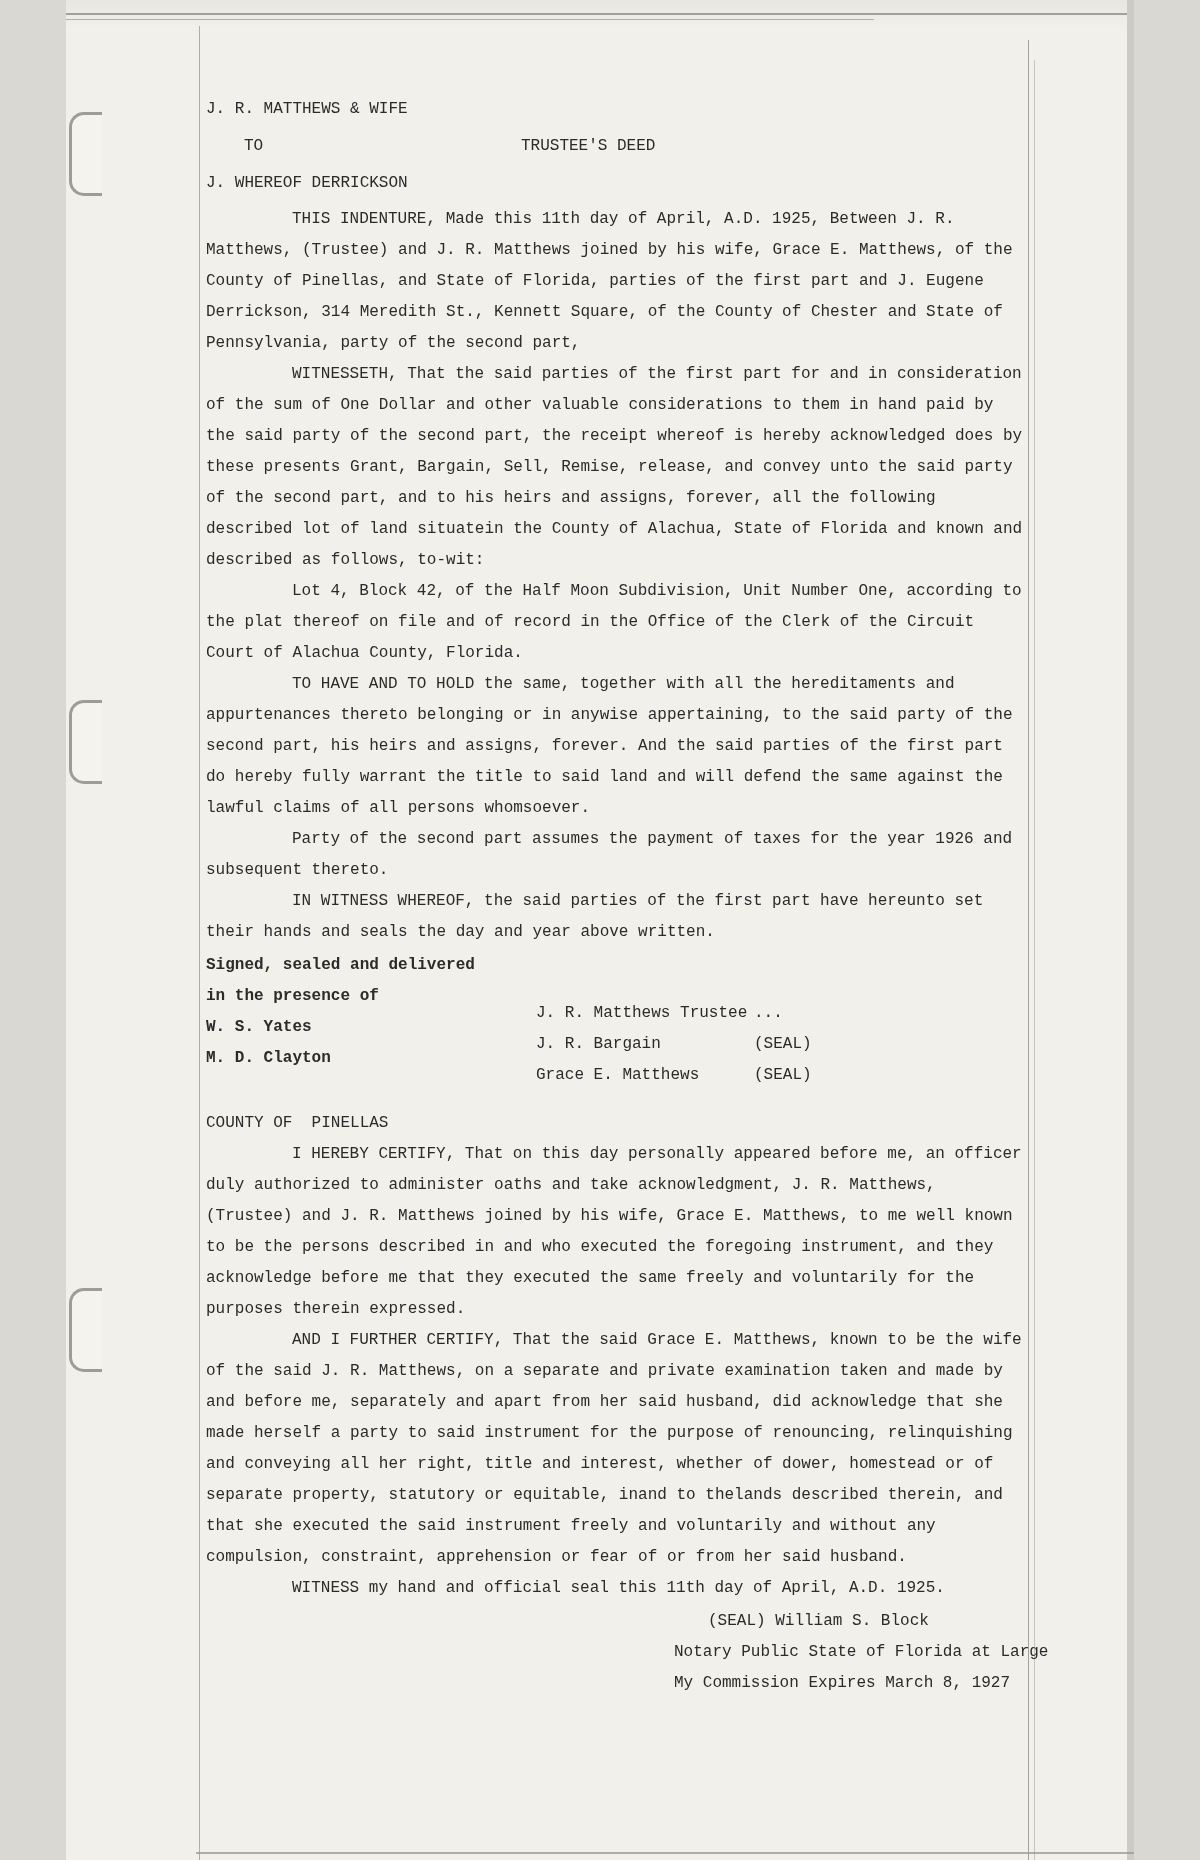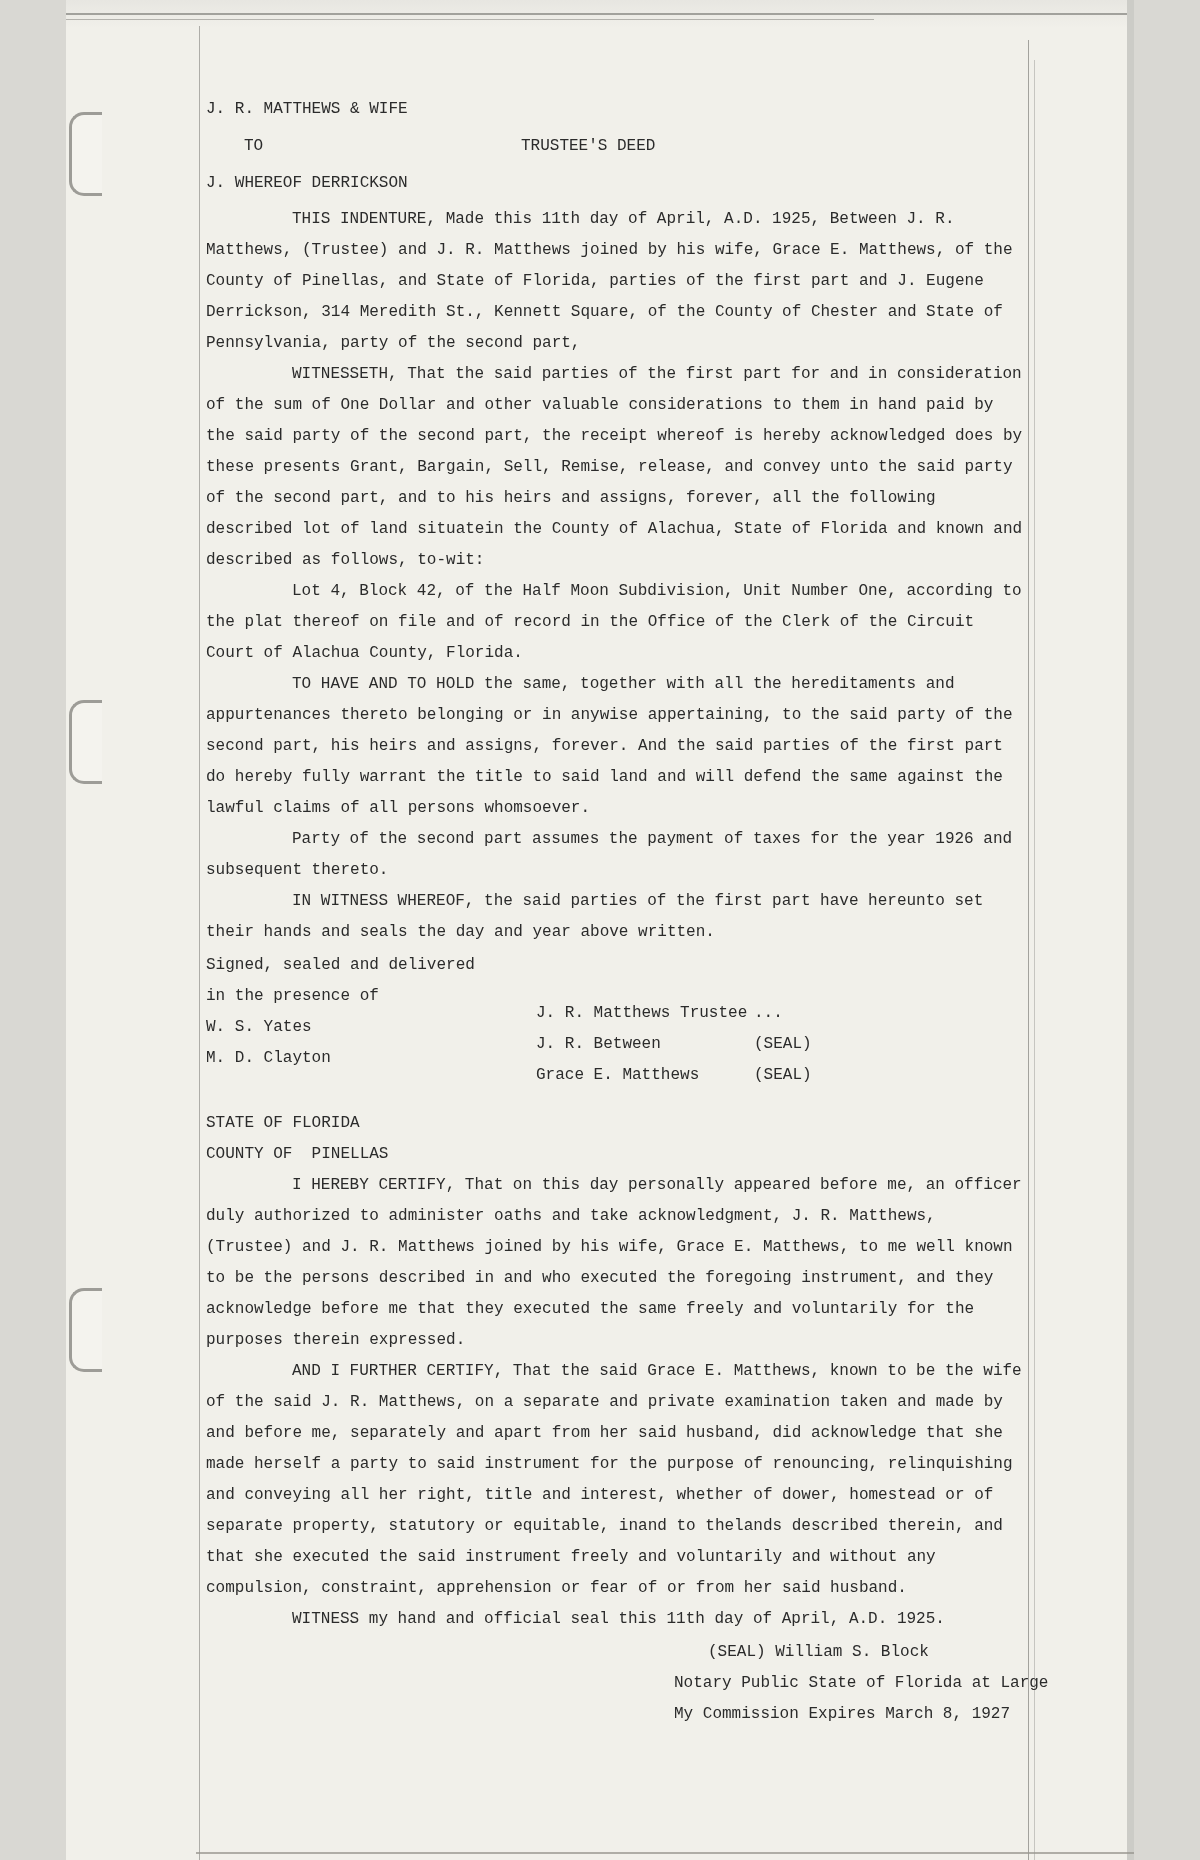--- a/index.html
+++ b/index.html
@@ -35,21 +35,21 @@
     position:absolute;left:140px;top:92px;width:822px;
     font-size:16px;line-height:31px;
   }
   .caption-line{line-height:34px;margin-bottom:3px;white-space:pre;}
   .to-row{position:relative;line-height:34px;margin-bottom:3px;}
   .to-label{margin-left:38px;}
   .deed-title{position:absolute;left:315px;top:0;}
   .deed-body{margin-top:4px;}
   .para{margin:0;text-indent:86px;text-align:left;}
   .sig{position:relative;height:152px;margin-top:2px;}
-  .sig-left div{line-height:31px;white-space:pre;}
+  .sig-left div{line-height:31px;white-space:pre;font-weight:bold;}
   .sig-right{position:absolute;left:330px;top:48px;}
   .sig-row{line-height:31px;white-space:pre;}
   .sig-name{display:inline-block;width:218px;}
   .state-line,.county-line{line-height:31px;white-space:pre;}
   .state-block{margin-top:6px;}
   .notary{margin-left:468px;margin-top:2px;}
   .notary div{line-height:31px;white-space:pre;}
   .notary .seal-line{padding-left:34px;}
 </style>
 </head>
@@ -91,27 +91,26 @@
 
     <div class="sig">
       <div class="sig-left">
           <div>Signed, sealed and delivered</div>
           <div>in the presence of</div>
           <div>W. S. Yates</div>
           <div>M. D. Clayton</div>
         </div>
       <div class="sig-right">
           <div class="sig-row"><span class="sig-name">J. R. Matthews Trustee</span><span class="sig-seal">...</span></div>
-          <div class="sig-row"><span class="sig-name">J. R. Between</span><span class="sig-seal">(SEAL)</span></div>
+          <div class="sig-row"><span class="sig-name">J. R. Bargain</span><span class="sig-seal">(SEAL)</span></div>
           <div class="sig-row"><span class="sig-name">Grace E. Matthews</span><span class="sig-seal">(SEAL)</span></div>
         </div>
     </div>
 
     <div class="state-block">
-      <div class="state-line">STATE OF FLORIDA</div>
       <div class="county-line">COUNTY OF  PINELLAS</div>
     </div>
     <div class="ack-body">
         <p class="para">I HEREBY CERTIFY, That on this day personally appeared before me, an officer duly authorized to administer oaths and take acknowledgment, J. R. Matthews, (Trustee) and J. R. Matthews joined by his wife, Grace E. Matthews, to me well known to be the persons described in and who executed the foregoing instrument, and they acknowledge before me that they executed the same freely and voluntarily for the purposes therein expressed.</p>
         <p class="para">AND I FURTHER CERTIFY, That the said Grace E. Matthews, known to be the wife of the said J. R. Matthews, on a separate and private examination taken and made by and before me, separately and apart from her said husband, did acknowledge that she made herself a party to said instrument for the purpose of renouncing, relinquishing and conveying all her right, title and interest, whether of dower, homestead or of separate property, statutory or equitable, inand to thelands described therein, and that she executed the said instrument freely and voluntarily and without any compulsion, constraint, apprehension or fear of or from her said husband.</p>
         <p class="para">WITNESS my hand and official seal this 11th day of April, A.D. 1925.</p>
       </div>
 
     <div class="notary">
       <div class="seal-line">(SEAL) William S. Block</div>

